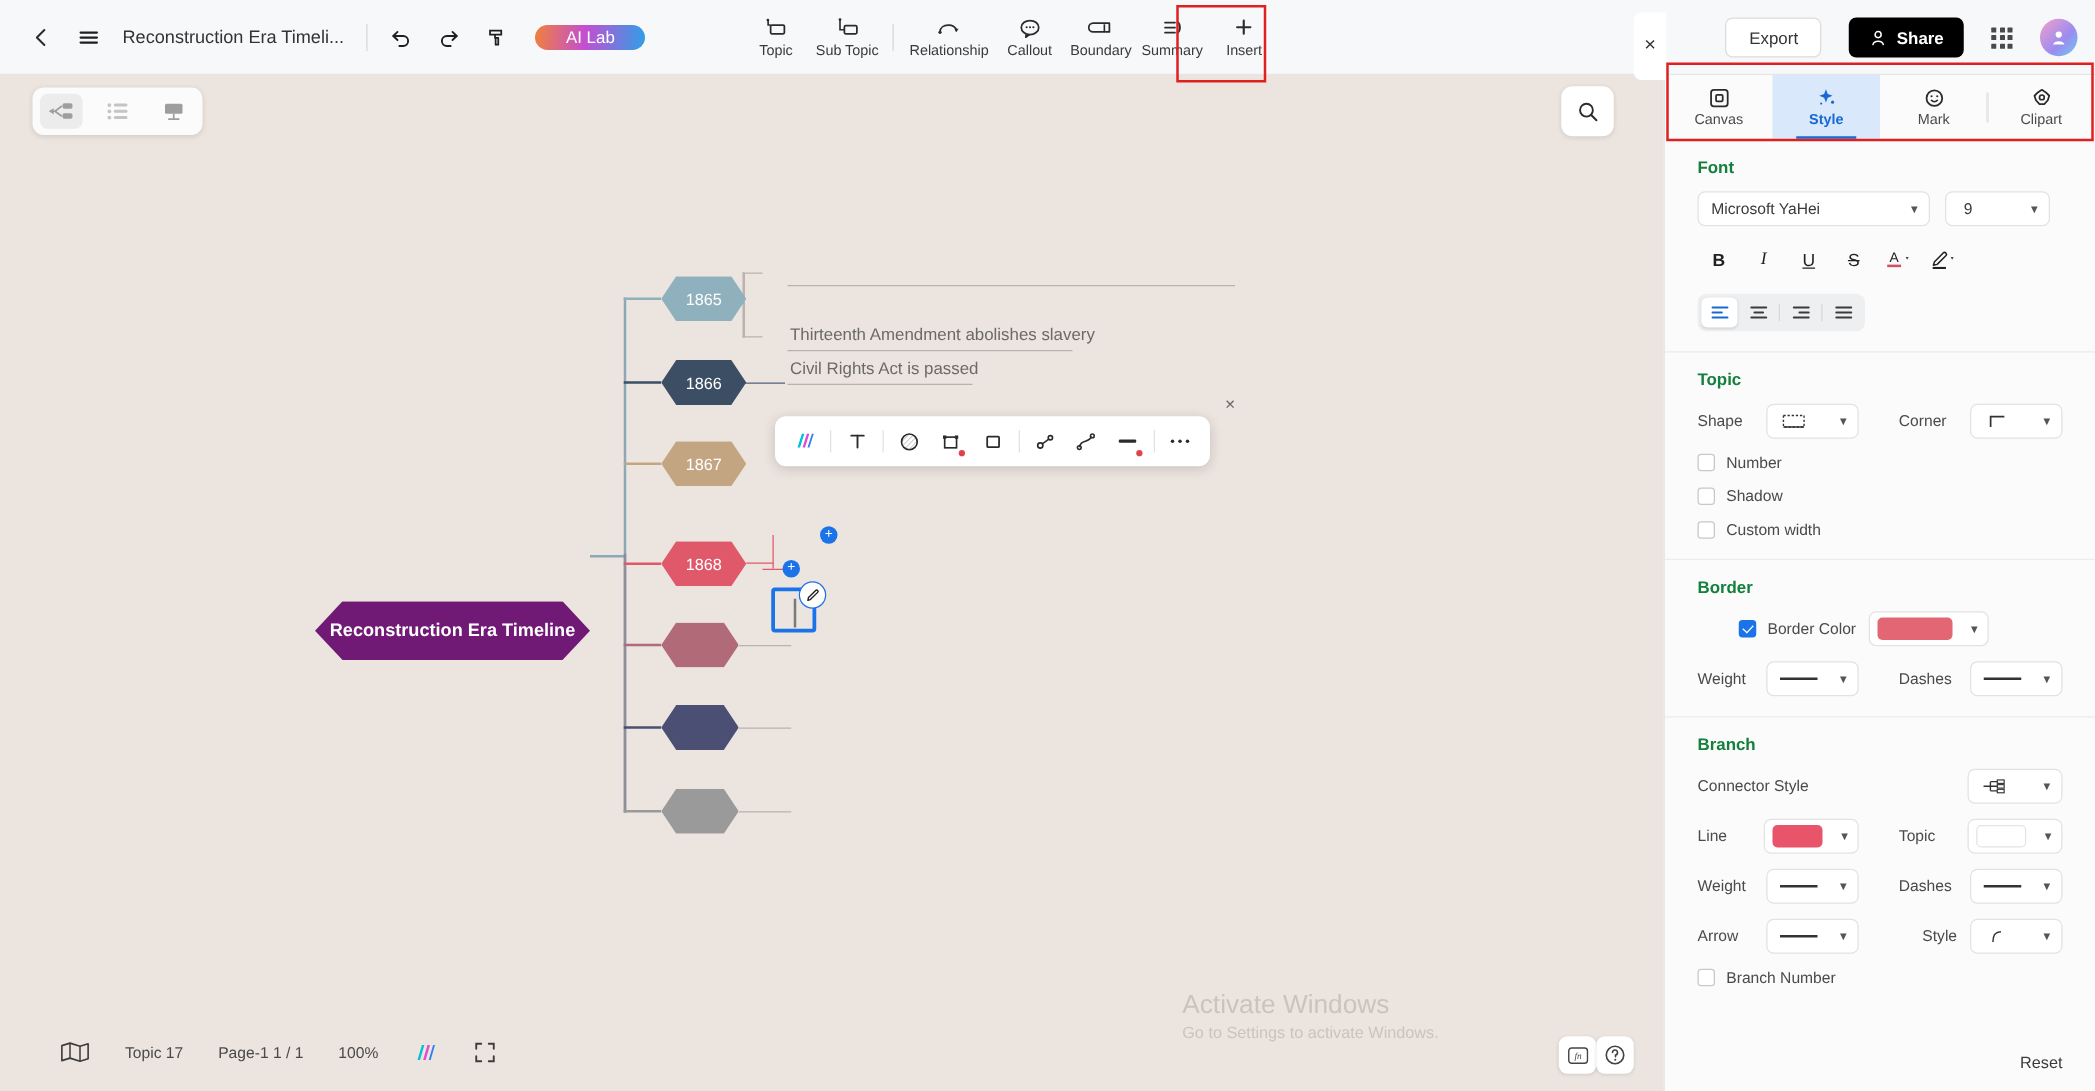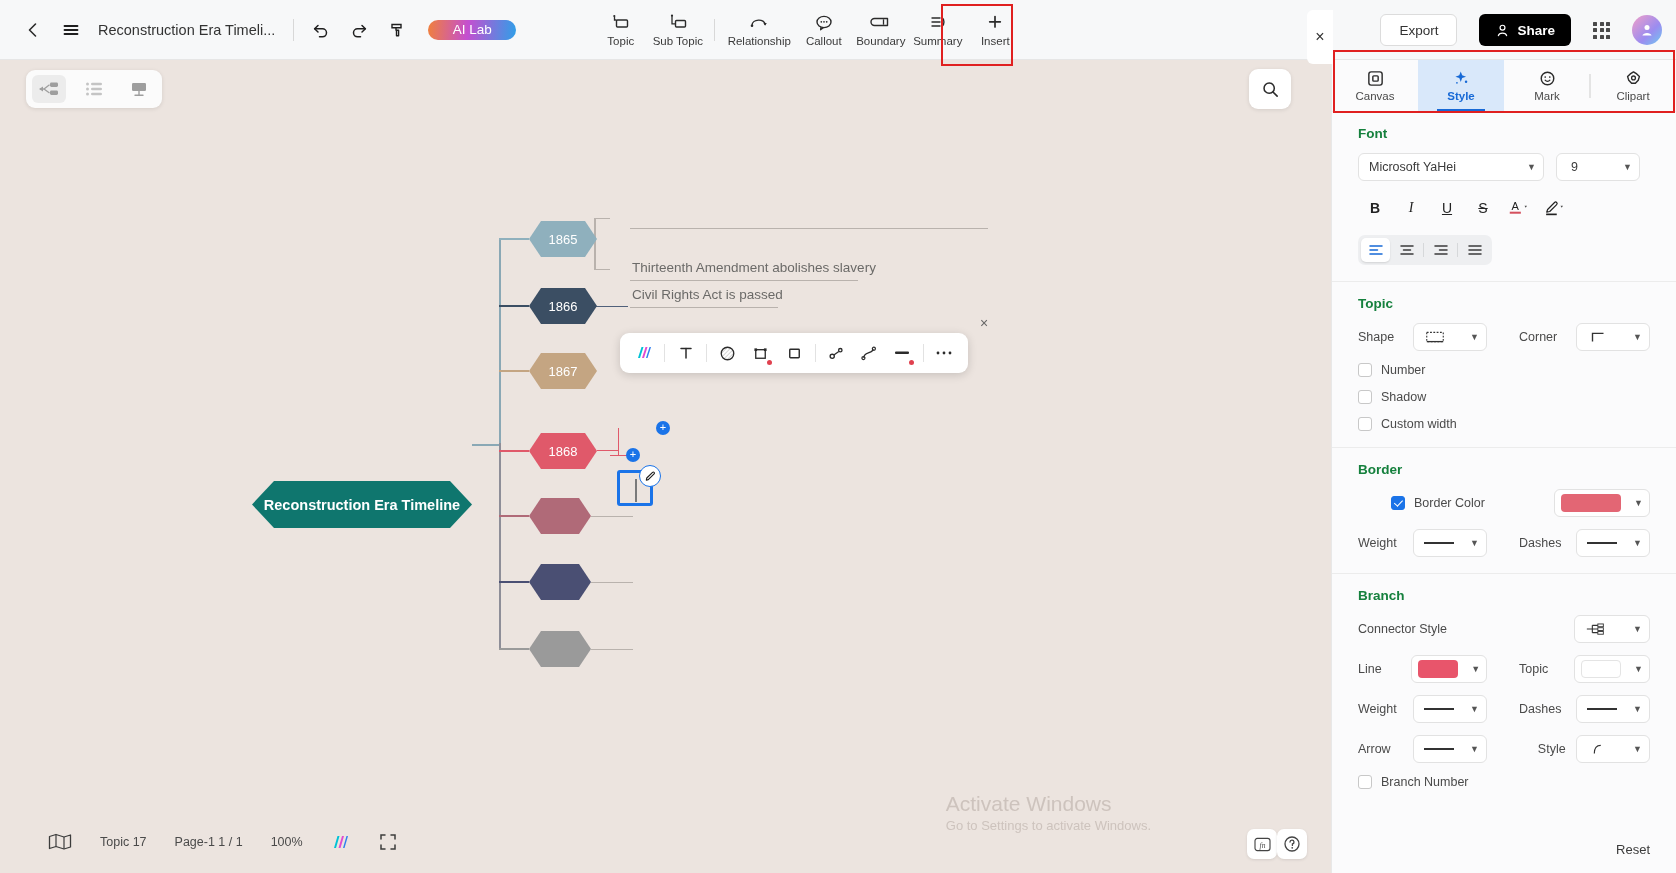--- a/index.html
+++ b/index.html
@@ -96,21 +96,21 @@
 
   
   .mm { position:absolute; left:0; top:0; width:1331px; height:813px; }
   .node {
     position:absolute; display:flex; align-items:center; justify-content:center;
     color:#fff; font-size:13px; cursor:pointer;
     clip-path: polygon(12px 0, calc(100% - 12px) 0, 100% 50%, calc(100% - 12px) 100%, 12px 100%, 0 50%);
   }
   .root {
     left:252px; top:421px; width:220px; height:47px; font-size:14.5px;
-    font-weight:bold; background:#0f766e;
+    font-weight:bold; background:#701a75;
     clip-path: polygon(22px 0, calc(100% - 22px) 0, 100% 50%, calc(100% - 22px) 100%, 22px 100%, 0 50%);
   }
   .leaf-text {
     position:absolute; font-size:13.5px; color:#6b6a68; white-space:nowrap;
     cursor:pointer;
   }
   .ul { position:absolute; height:1px; background:#b9b2ad; }
   .conn { position:absolute; background:#8aa8b5; }
 
   
@@ -789,21 +789,21 @@
       <div class="cbrow">
         <span class="cb"></span>
         <span class="lab">Custom width</span>
       </div>
     </div>
 
     <div class="divider"></div>
 
     <div class="sec">
       <div class="sec-title">Border</div>
-      <div class="row" style="justify-content:space-between;padding-left:33px;">
+      <div class="row" style="padding-left:33px;">
         <div style="display:flex; align-items:center; gap:9px;">
           <span class="cb checked"></span>
           <span class="lab">Border Color</span>
         </div>
         <div class="swatch-sel" style="width:96px;">
           <span class="swatch" style="width:62px; background:#e36674;"></span>
           <span class="chev">▼</span>
         </div>
       </div>
       <div class="row">

